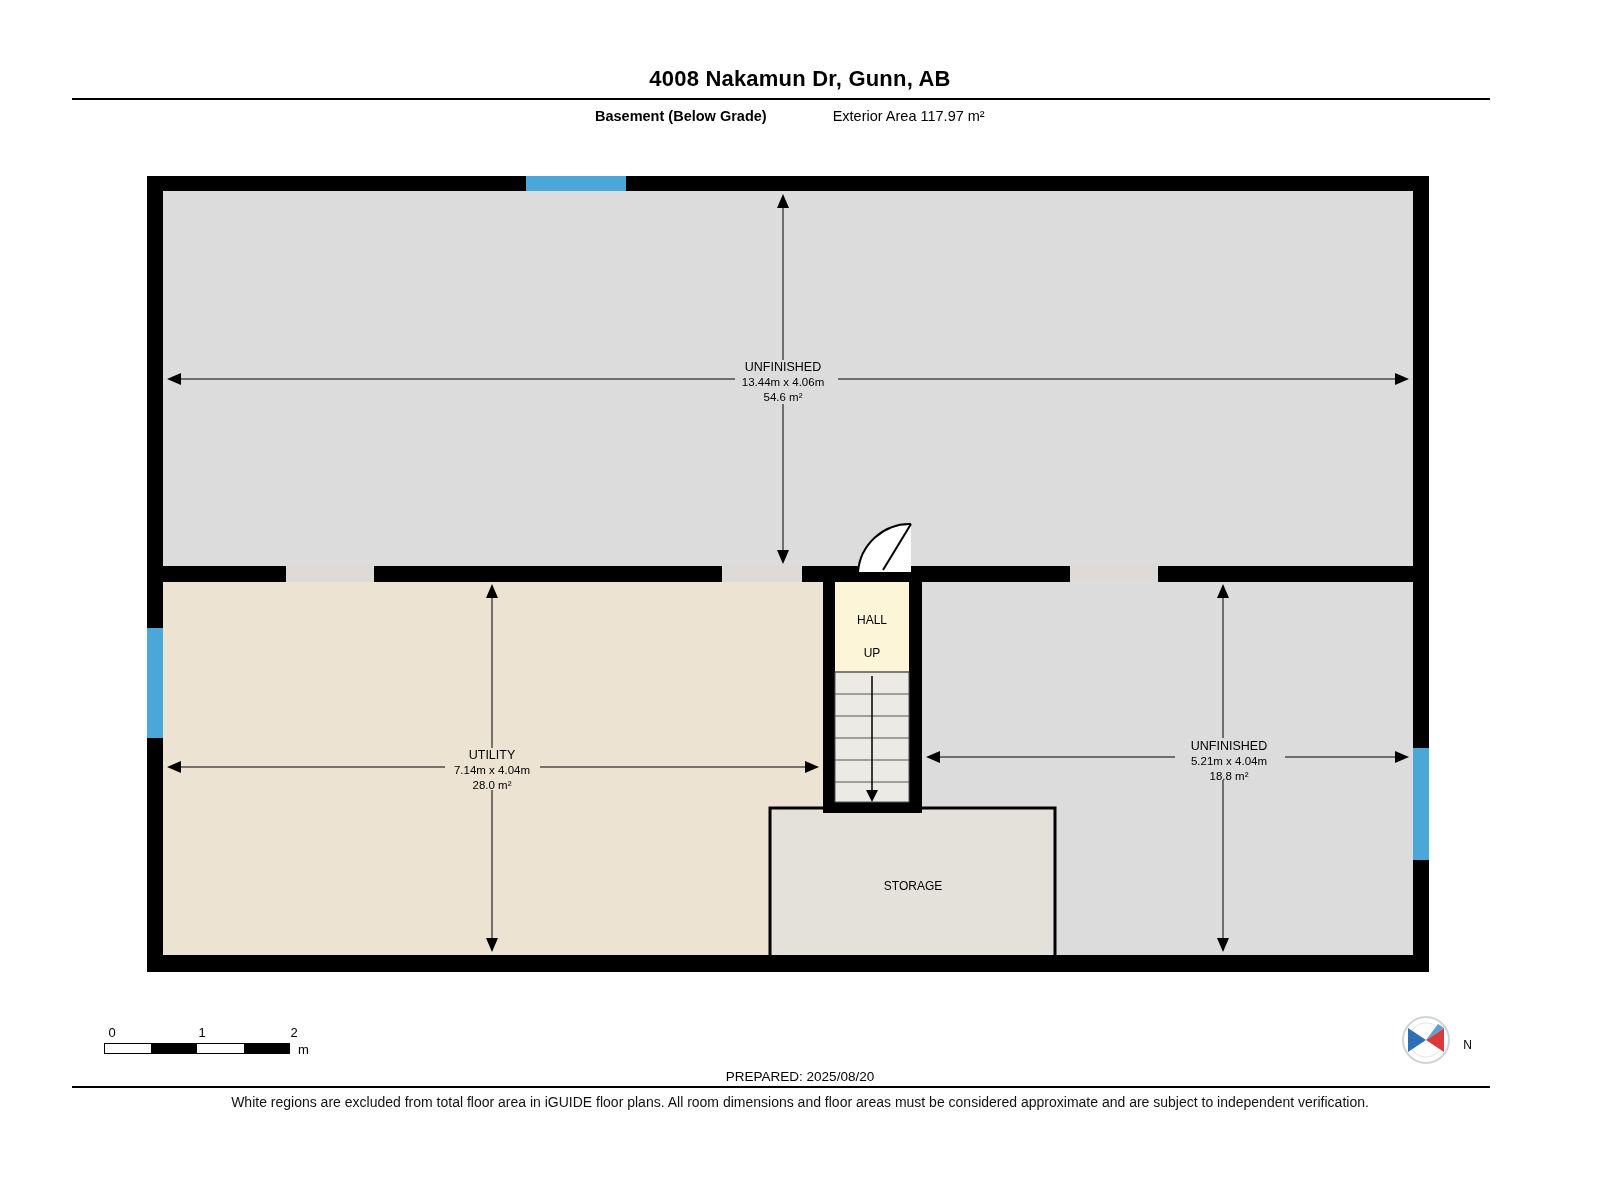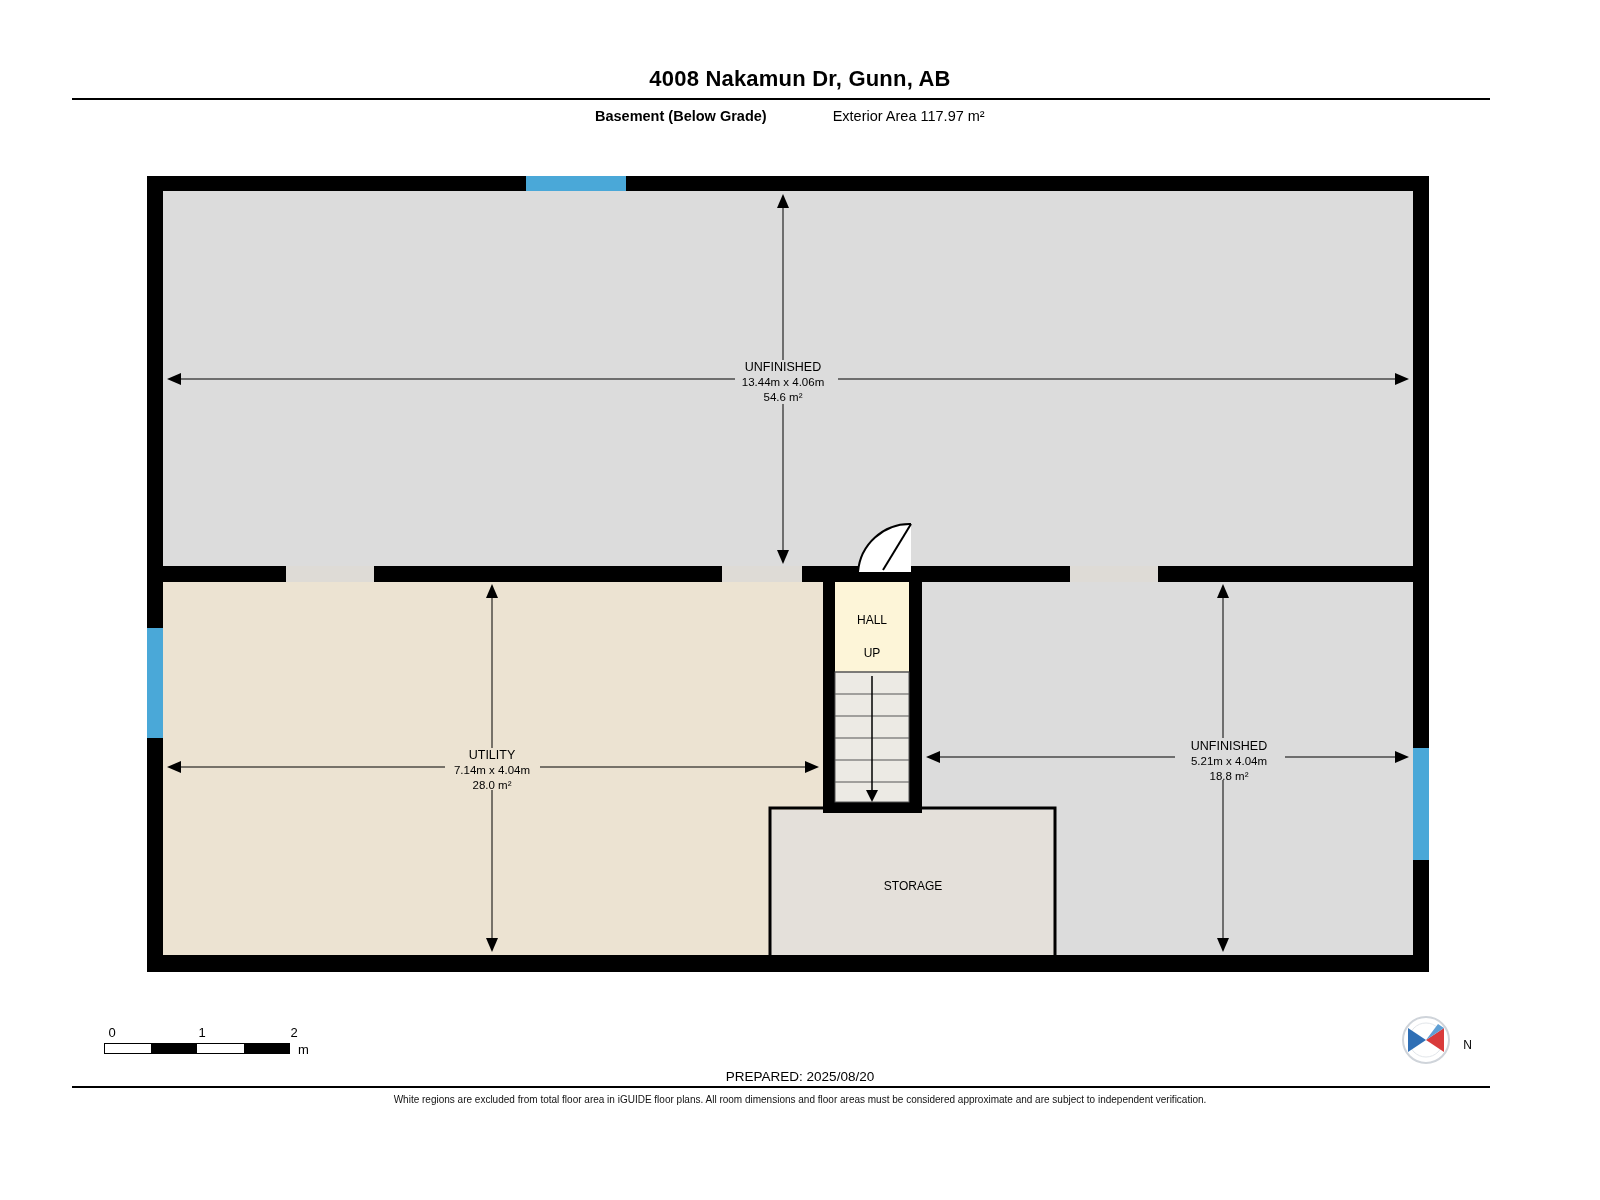--- a/index.html
+++ b/index.html
@@ -141,21 +141,21 @@
     width: 1418px;
     height: 2px;
     background: #000;
   }
   #disclaimer {
     position: absolute;
     left: 0;
     top: 1094px;
     width: 1600px;
     text-align: center;
-    font-size: 10px;
+    font-size: 14px;
     color: #111;
   }
 
   
 </style>
 </head>
 <body>
 
 <div id="page-title">4008 Nakamun Dr, Gunn, AB</div>
 <div id="title-rule"></div>

